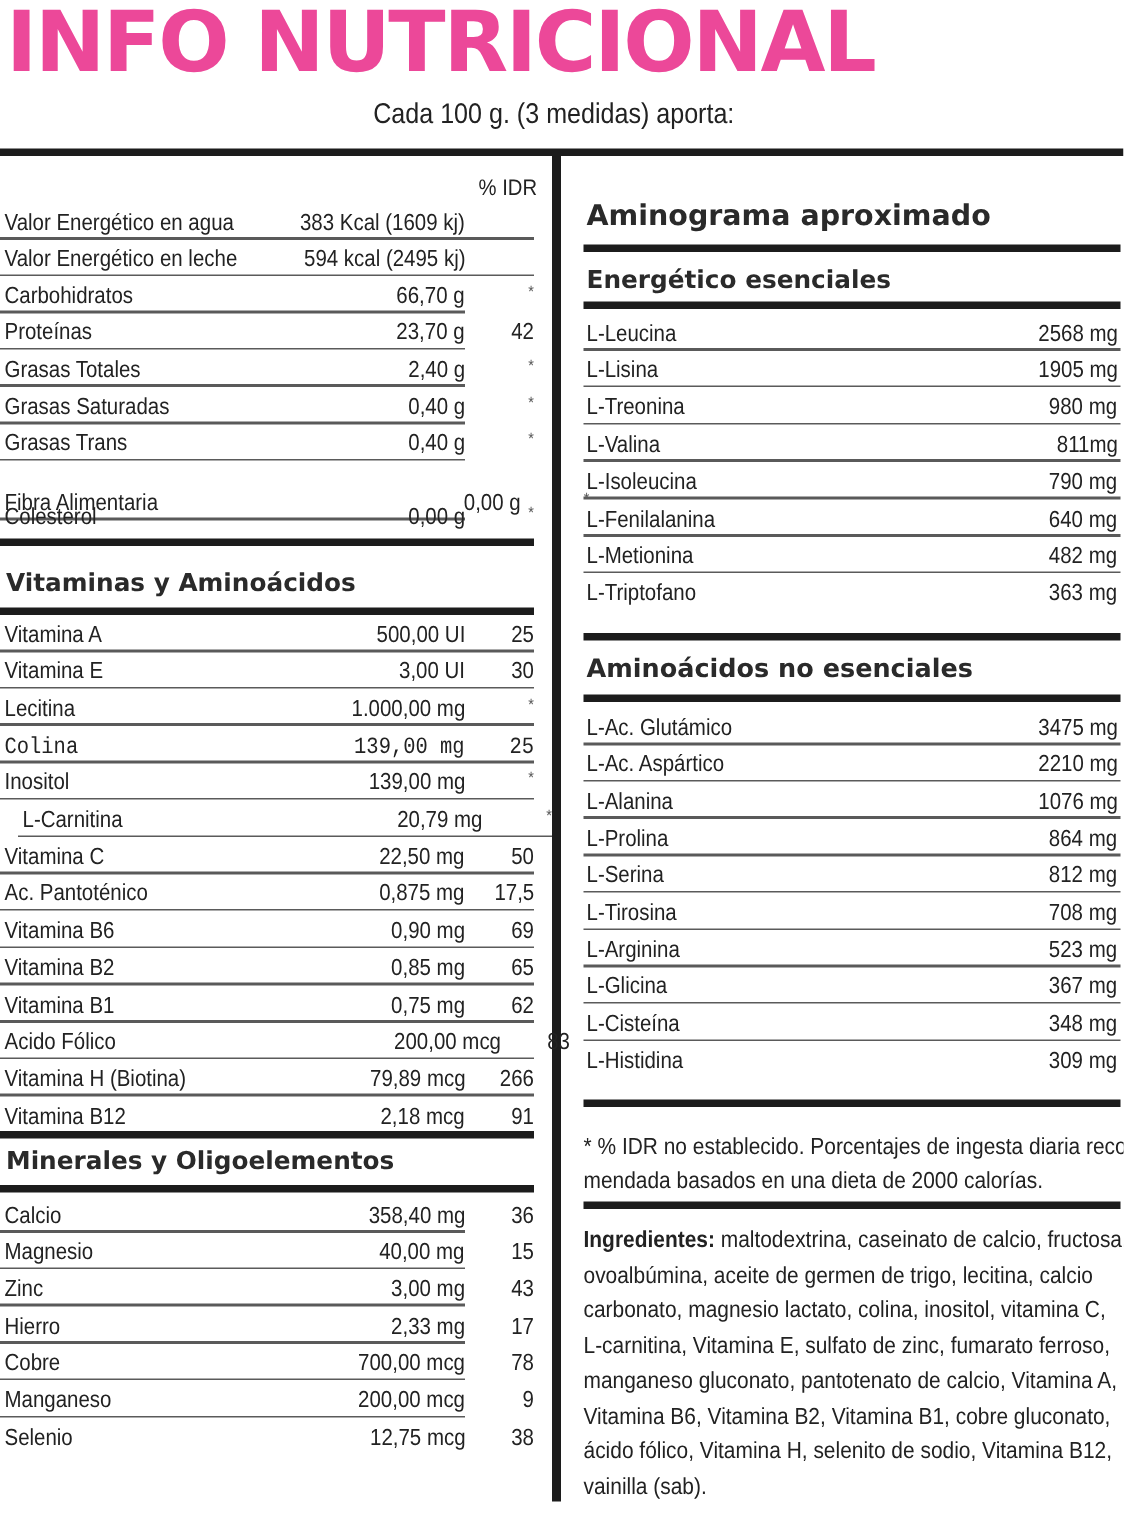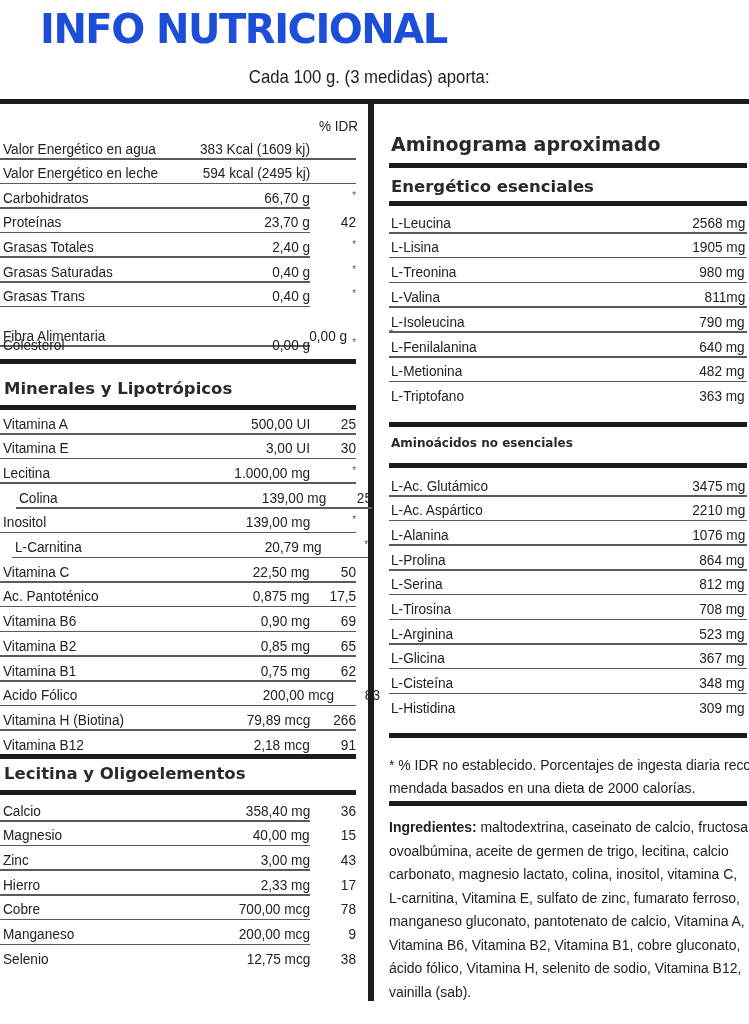--- a/index.html
+++ b/index.html
@@ -1,17 +1,17 @@
 <!DOCTYPE html>
 <html><head>
   <meta charset="utf-8">
   <style>
     html, body { margin: 0; padding: 0; background: #ffffff; }
     body { width: 749px; height: 1024px; position: relative; overflow: hidden; color: #2a2a2a; font-family: "Liberation Sans Narrow", "Liberation Sans", sans-serif; }
-    .title { position: absolute; left: 4px; top: 2px; font-family: "DejaVu Sans", sans-serif; font-weight: bold; font-size: 40px; letter-spacing: -1.5px; color: #1d4ed8; line-height: 54px; margin-left: 36px; }
+    .title { position: absolute; left: 4px; top: 2px; font-family: "DejaVu Sans", sans-serif; font-weight: bold; font-size: 56px; letter-spacing: -1.5px; color: #ec4899; line-height: 54px; }
     .subtitle { position: absolute; right: 259px; top: 66px; font-size: 19px; color: #222; transform: scaleX(0.88); transform-origin: right center; white-space: nowrap; }
     .top-rule { position: absolute; left: 0; top: 99px; width: 749px; height: 5px; background: #1c1c1c; }
     .vdivider { position: absolute; left: 368px; top: 104px; width: 6px; height: 897px; background: #1c1c1c; }
 
     .idr-head { position: absolute; left: 319px; top: 117px; font-size: 15px; color: #222; transform: scaleX(0.9); transform-origin: left center; }
 
     .row { position: absolute; left: 0; height: 24.6px; display: flex; align-items: flex-end; font-size: 15.5px; color: #222; }
     .row .lbl { position: absolute; left: 3px; bottom: 2px; white-space: nowrap; transform: scaleX(0.88); transform-origin: left bottom; }
     .row .val { position: absolute; right: 46px; bottom: 2px; white-space: nowrap; transform: scaleX(0.88); transform-origin: right bottom; }
     .row .pct { position: absolute; right: 0; bottom: 2px; white-space: nowrap; transform: scaleX(0.88); transform-origin: right bottom; width: 30px; text-align: right; }
@@ -94,42 +94,42 @@
       <div class="line" style="width: 310px;"></div>
     </div>
     <div class="row left-row" style="left: 0px; top: 331.8px;">
       <span class="lbl">Colesterol</span>
       <span class="val">0,00 g</span>
       <span class="pct star">*</span>
     </div>
   </div>
 
 <div class="thick" style="left:0; top:359px; width:356px;"></div>
-<div class="section-title" style="left:4px; top:379px; font-size:16.5px;">Minerales y Lipotrópicos</div>
+<div class="section-title" style="left:4px; top:379px; font-size:16.5px;">Vitaminas y Aminoácidos</div>
 <div class="thick" style="left:0; top:405px; width:356px;"></div>
 <div id="vitamin-rows">
     <div class="row left-row" style="left: 0px; top: 410px;">
       <span class="lbl">Vitamina A</span>
       <span class="val">500,00 UI</span>
       <span class="pct">25</span>
       <div class="line" style="width: 356px;"></div>
     </div>
     <div class="row left-row" style="left: 0px; top: 434.7px;">
       <span class="lbl">Vitamina E</span>
       <span class="val">3,00 UI</span>
       <span class="pct">30</span>
       <div class="line" style="width: 356px;"></div>
     </div>
     <div class="row left-row" style="left: 0px; top: 459.4px;">
       <span class="lbl">Lecitina</span>
       <span class="val">1.000,00 mg</span>
       <span class="pct star">*</span>
       <div class="line" style="width: 356px;"></div>
     </div>
-    <div class="row left-row" style="left: 16px; top: 484.1px;">
+    <div class="row left-row" style="left: 0px; top: 484.1px; font-family: Liberation Mono, monospace;">
       <span class="lbl">Colina</span>
       <span class="val">139,00 mg</span>
       <span class="pct">25</span>
       <div class="line" style="width: 356px;"></div>
     </div>
     <div class="row left-row" style="left: 0px; top: 508.8px;">
       <span class="lbl">Inositol</span>
       <span class="val">139,00 mg</span>
       <span class="pct star">*</span>
       <div class="line" style="width: 356px;"></div>
@@ -183,21 +183,21 @@
       <div class="line" style="width: 356px;"></div>
     </div>
     <div class="row left-row" style="left: 0px; top: 731.1px;">
       <span class="lbl">Vitamina B12</span>
       <span class="val">2,18 mcg</span>
       <span class="pct">91</span>
     </div>
   </div>
 
 <div class="thick" style="left:0; top:754px; width:356px;"></div>
-<div class="section-title" style="left:4px; top:764px; font-size:16.5px;">Lecitina y Oligoelementos</div>
+<div class="section-title" style="left:4px; top:764px; font-size:16.5px;">Minerales y Oligoelementos</div>
 <div class="thick" style="left:0; top:790px; width:356px;"></div>
 <div id="mineral-rows">
     <div class="row left-row" style="left: 0px; top: 797px;">
       <span class="lbl">Calcio</span>
       <span class="val">358,40 mg</span>
       <span class="pct">36</span>
       <div class="line" style="width: 310px;"></div>
     </div>
     <div class="row left-row" style="left: 0px; top: 821.7px;">
       <span class="lbl">Magnesio</span>
@@ -276,21 +276,21 @@
       <span class="val">482 mg</span>
       <div class="line"></div>
     </div>
     <div class="row right-row" style="left: 389px; top: 382.6px;">
       <span class="lbl">L-Triptofano</span>
       <span class="val">363 mg</span>
     </div>
   </div>
 
 <div class="thick" style="left:389px; top:422px; width:358px;"></div>
-<div class="section-title" style="left:391px; top:436px; font-size:12px;">Aminoácidos no esenciales</div>
+<div class="section-title" style="left:391px; top:436px; font-size:17px;">Aminoácidos no esenciales</div>
 <div class="thick" style="left:389px; top:463px; width:358px;"></div>
 <div id="nonessential-rows">
     <div class="row right-row" style="left: 389px; top: 472px;">
       <span class="lbl">L-Ac. Glutámico</span>
       <span class="val">3475 mg</span>
       <div class="line"></div>
     </div>
     <div class="row right-row" style="left: 389px; top: 496.7px;">
       <span class="lbl">L-Ac. Aspártico</span>
       <span class="val">2210 mg</span>

